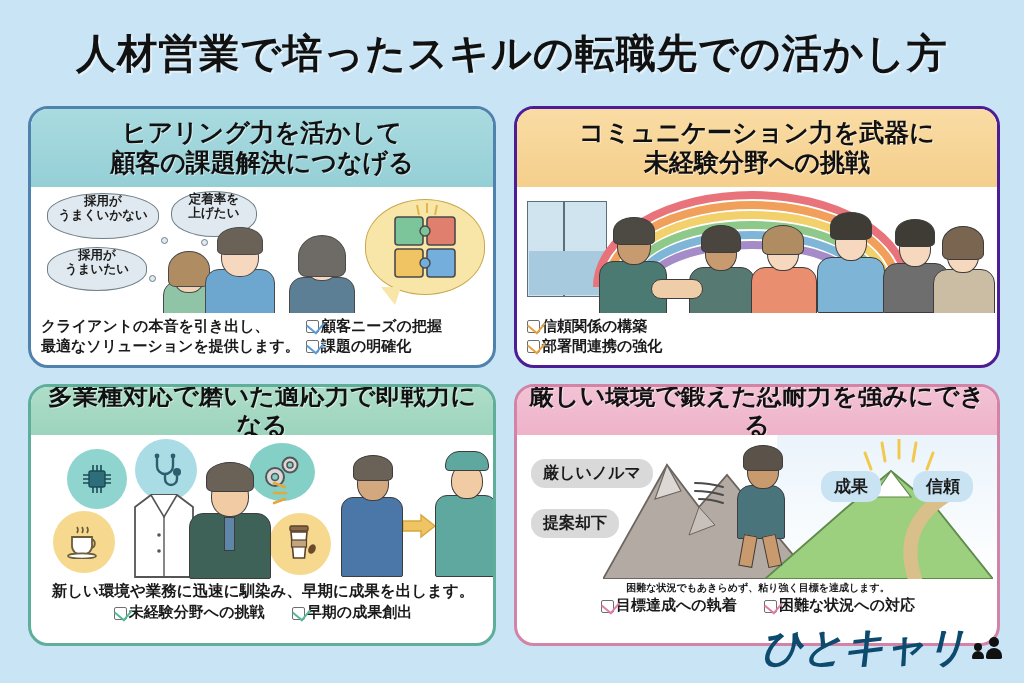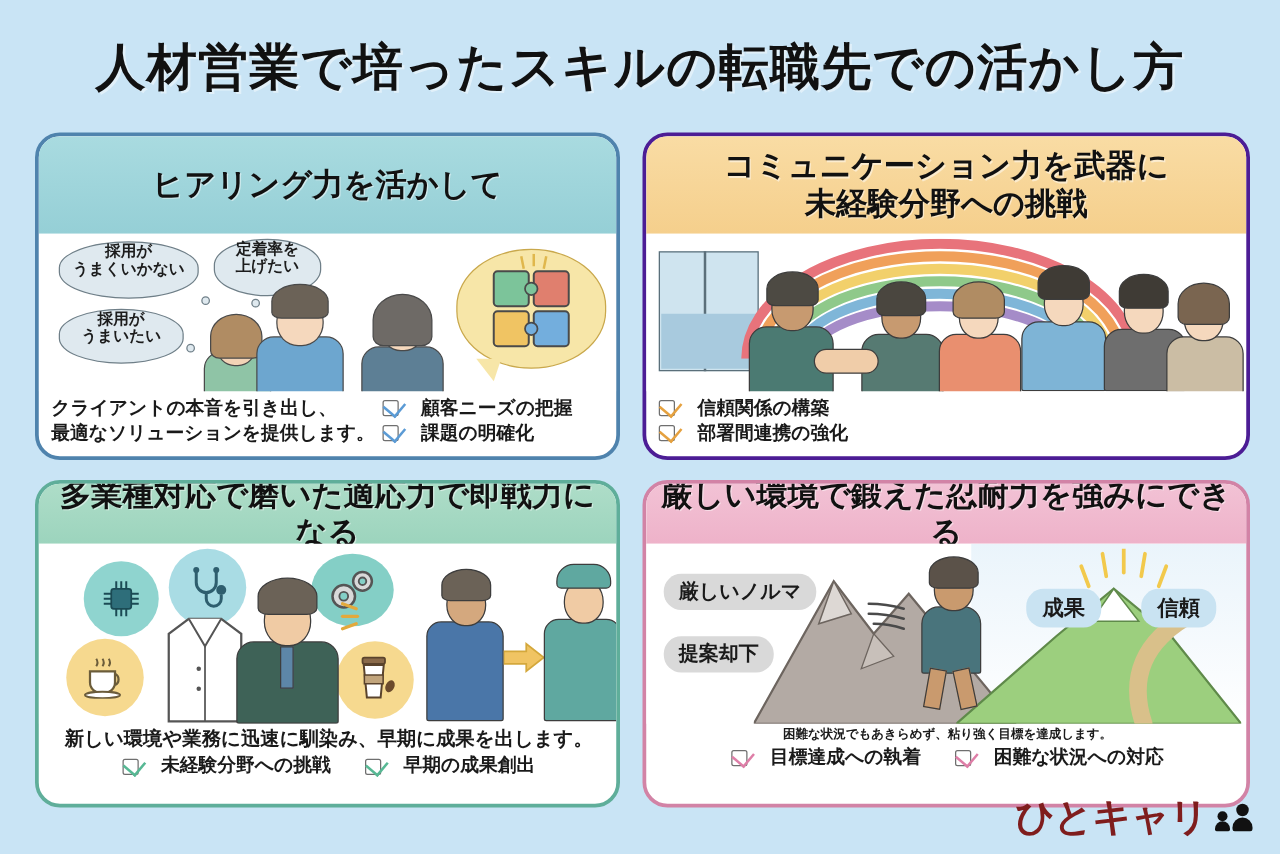--- a/index.html
+++ b/index.html
@@ -55,21 +55,21 @@
 
   .card-footer {
     display: flex; align-items: flex-start; gap: 6px;
     padding: 4px 8px 0 10px;
     font-size: 15px; font-weight: bold; color: #1a1a1a; line-height: 1.32;
     white-space: nowrap;
   }
   .card-footer.stack { display:block; padding: 2px 8px 0 10px; text-align:center; }
   .foot-desc { flex: 0 0 auto; }
   .foot-checks { flex: 0 0 auto; }
-  .chk { display: inline-flex; align-items: center; gap: 18px; white-space: nowrap; }
+  .chk { display: inline-flex; align-items: center; gap: 2px; white-space: nowrap; }
   .chk + .chk { margin-left: 22px; }
   .chk-box {
     width: 13px; height: 13px; border: 1.6px solid #6f6f6f; border-radius: 2px;
     display:inline-block; position: relative; flex: 0 0 auto;
   }
   .chk-box::after {
     content: ""; position: absolute; left: 2px; top: -3px;
     width: 11px; height: 12px;
     border-right: 2.4px solid #5b9bd5; border-bottom: 2.4px solid #5b9bd5;
     transform: rotate(40deg);
@@ -98,42 +98,43 @@
     position:absolute; border-radius: 50%;
     display:flex; align-items:center; justify-content:center;
   }
 
   
   .logo {
     position: absolute; right: 22px; bottom: 8px;
     display:flex; align-items:center; gap: 6px;
   }
   .logo-text {
-    font-size: 31px; font-weight: bold; color: #7f1d1d;
-    letter-spacing: -1px;
+    font-size: 41px; font-weight: bold; color: #0c4a6e;
+    font-style: italic; letter-spacing: -1px;
   }
   .logo-people { display:flex; align-items:flex-end; gap: 2px; }
   .lp { width: 16px; height: 22px; position: relative; }
   .lp .lph { position:absolute; top:0; left:3px; width:10px; height:10px; border-radius:50%; background:#111; }
   .lp .lpb { position:absolute; bottom:0; left:0; width:16px; height:11px; border-radius: 9px 9px 2px 2px; background:#111; }
   .lp.small { width: 12px; height: 16px; }
   .lp.small .lph { left:2px; width:8px; height:8px; }
   .lp.small .lpb { width:12px; height:8px; }
 </style>
 </head>
 <body>
 
 <div class="page">
 
   <div class="title">人材営業で培ったスキルの転職先での活かし方</div>
 
   <div class="card" id="card1">
     <div class="card-header hdr-2line">
       <div>
         <div>ヒアリング力を活かして</div>
+        <div>顧客の課題解決につなげる</div>
       </div>
     </div>
     <div class="card-art art-2">
 
       <div class="bubble" style="left:16px;top:6px;width:112px;height:46px;font-size:12.5px;">
         <div>
           <div>採用が</div>
           <div>うまくいかない</div>
         </div>
       </div>

